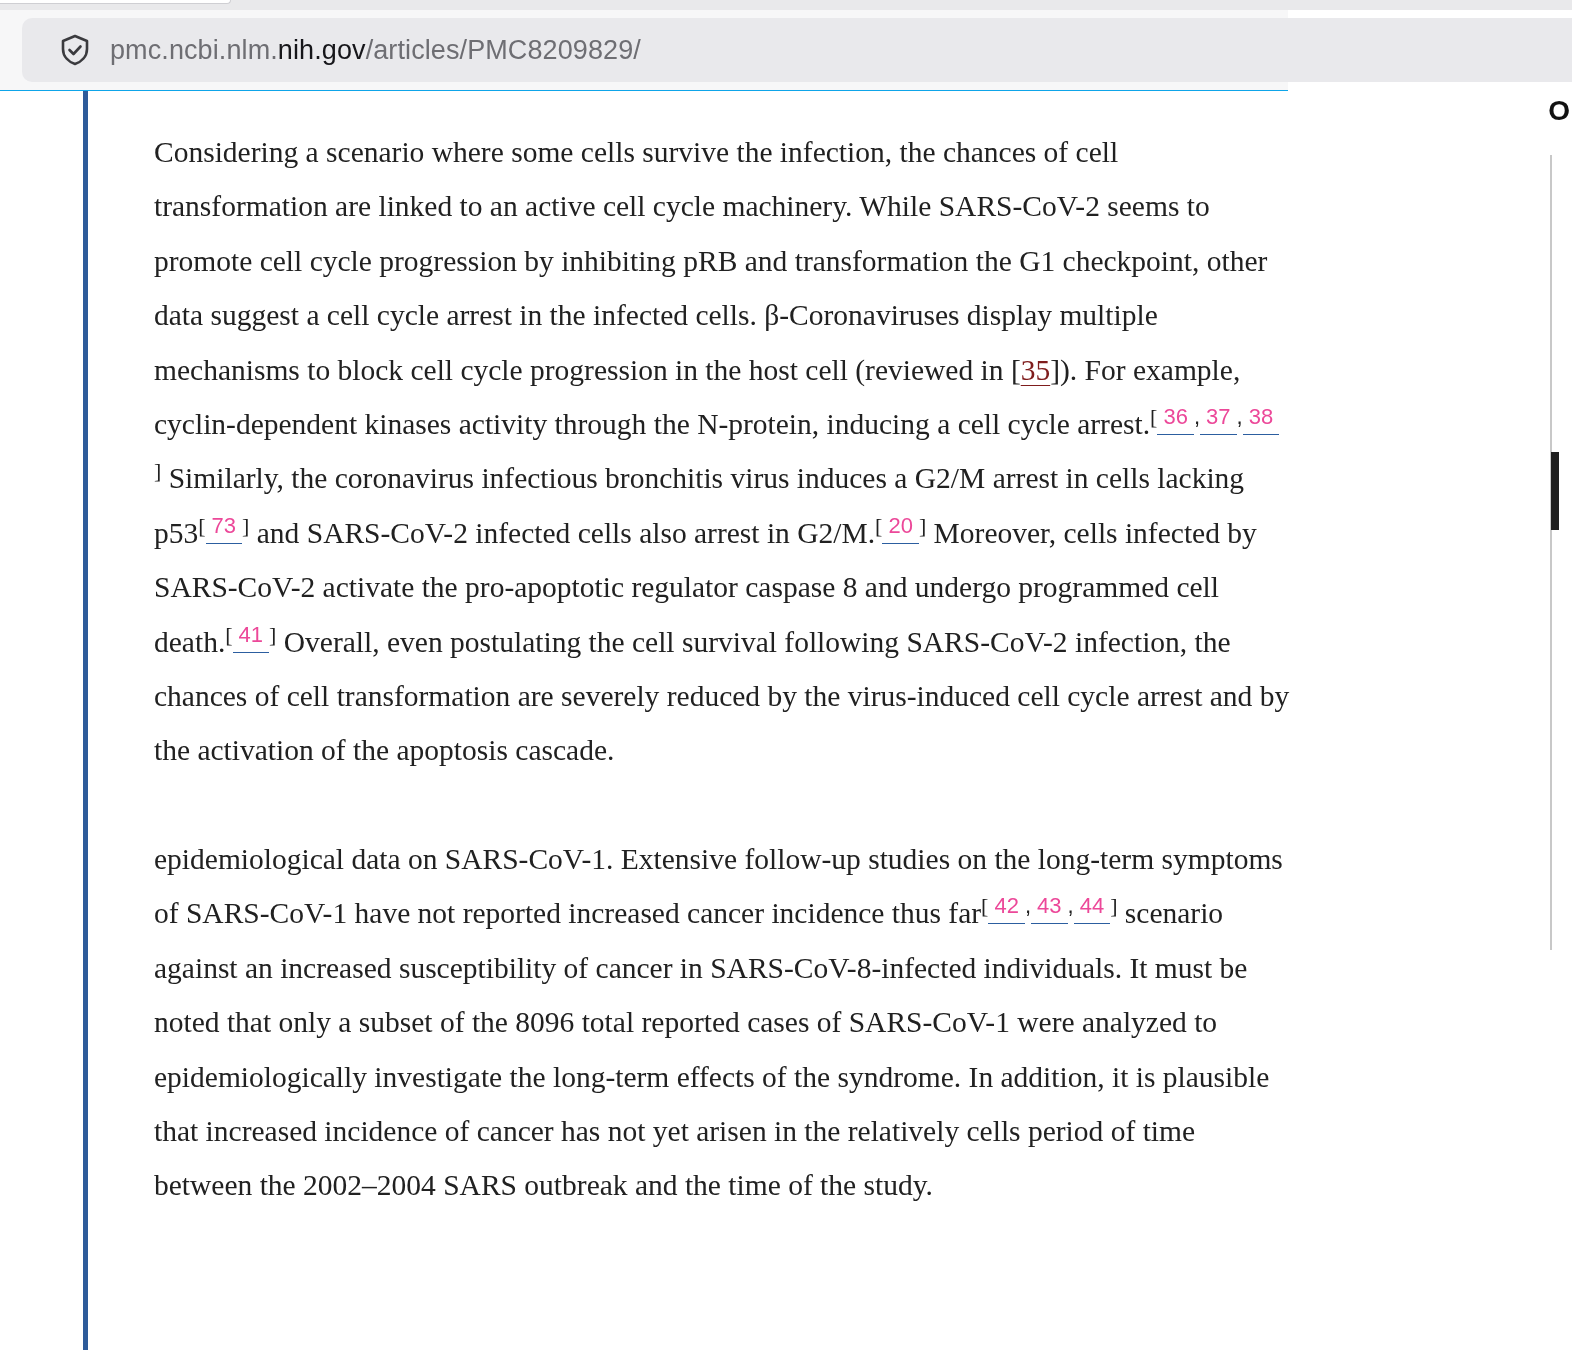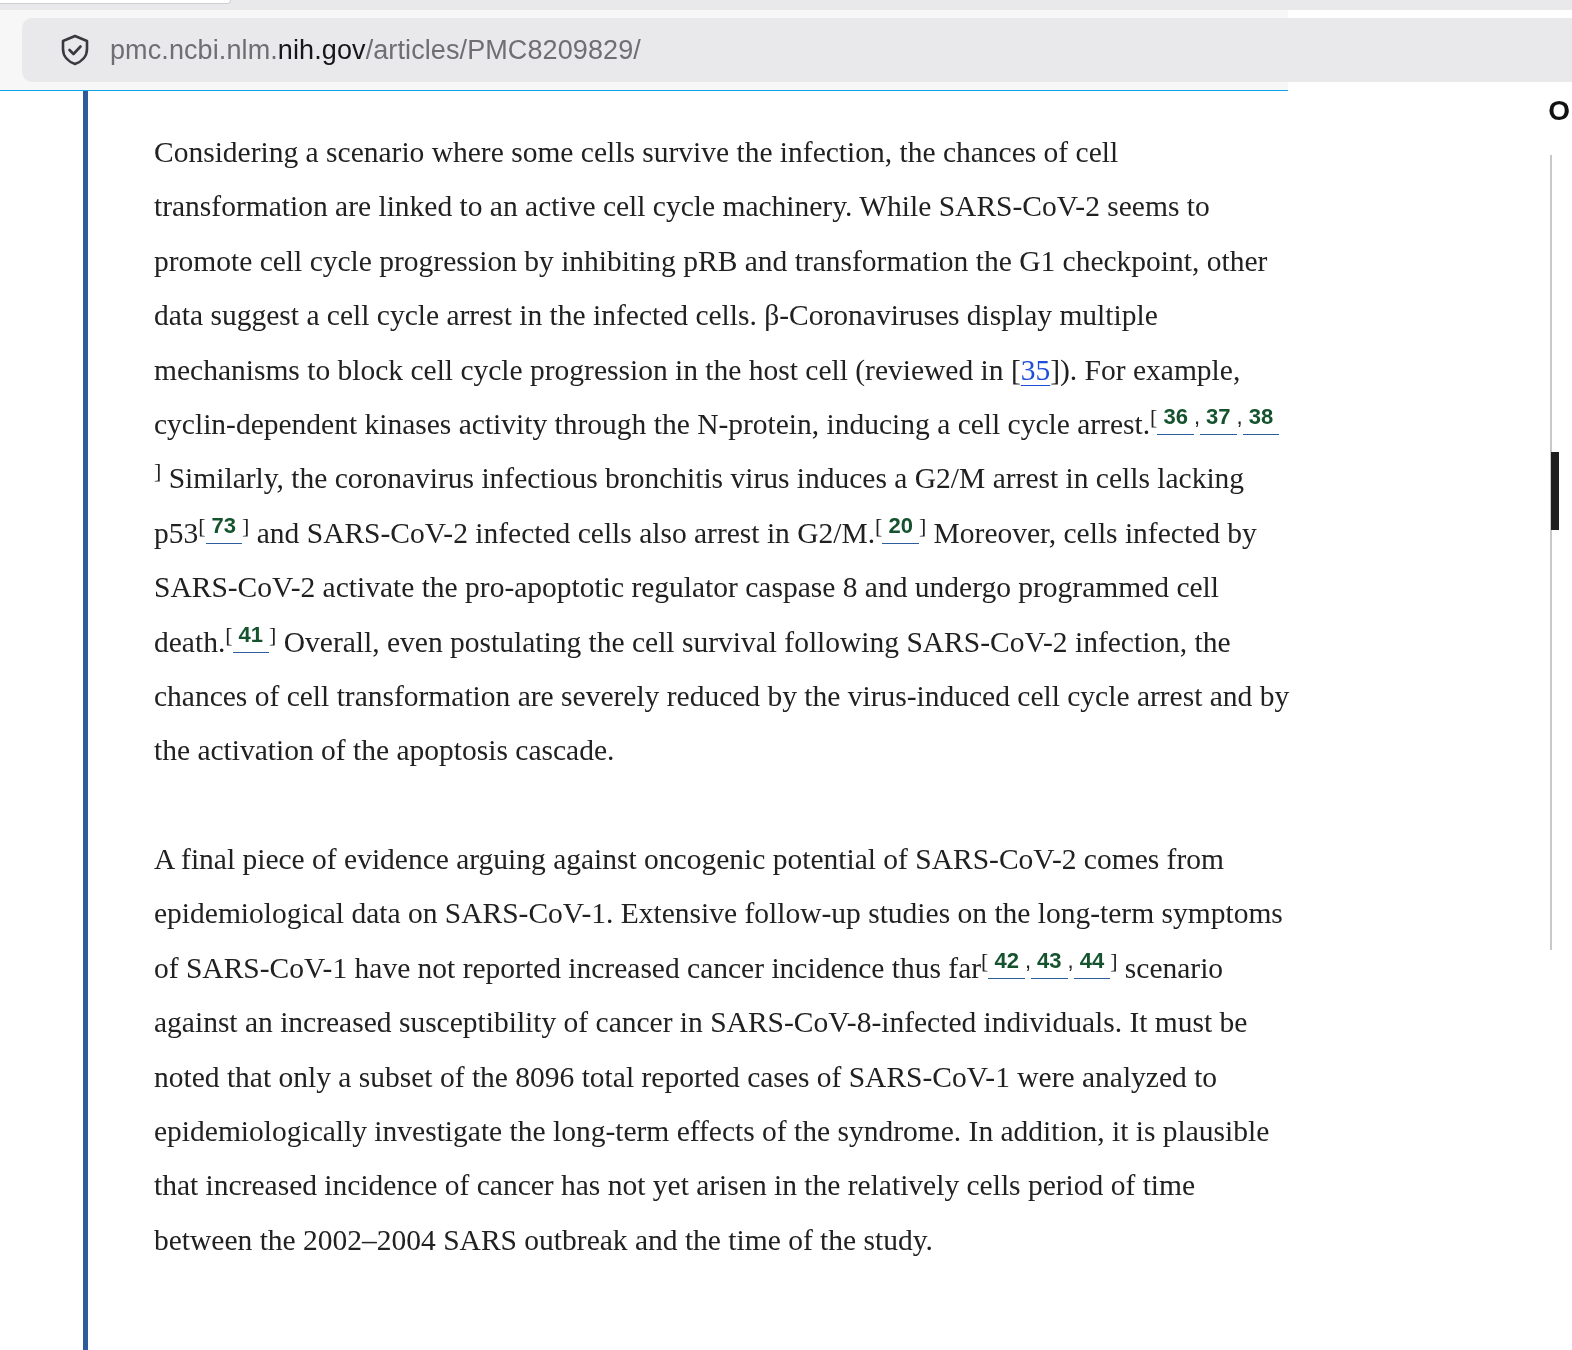--- a/index.html
+++ b/index.html
@@ -40,30 +40,30 @@
   .quote-bar {
     position: absolute; left: 83px; top: 0; width: 5px; height: 1259px; background: #2e5b9a;
   }
   .content {
     position: absolute; left: 154px; top: 34px; width: 1360px;
     font-size: 29.5px; color: #212121; line-height: 54.4px;
   }
   .para { margin: 0 0 54.4px 0; }
   .line { white-space: nowrap; display: block; height: 54.4px; }
   a.ref {
-    color: #1d4ed8; text-decoration: underline; text-underline-offset: 5px;
+    color: #7f1d1d; text-decoration: underline; text-underline-offset: 5px;
     text-decoration-thickness: 1px;
   }
   sup.cite {
     font-family: "Liberation Sans", "DejaVu Sans", sans-serif;
     font-size: 22px; vertical-align: 10px; line-height: 0; color: #212121;
   }
   sup.cite a {
-    color: #14532d; text-decoration: none; border-bottom: 1.5px solid #2c5ea0;
-    padding: 0 6px 6px 6px; display: inline-block; line-height: 1; font-weight: bold;
+    color: #ec4899; text-decoration: none; border-bottom: 1.5px solid #2c5ea0;
+    padding: 0 6px 6px 6px; display: inline-block; line-height: 1;
   }
   sup.cite .br { font-family: "Liberation Serif", "DejaVu Serif", serif; font-size: 22px; }
   .right-letter {
     position: absolute; right: 2px; top: 4px;
     font-family: "Liberation Sans", "DejaVu Sans", sans-serif; font-weight: bold;
     font-size: 28px; color: #111;
   }
   .side-rule {
     position: absolute; left: 1550px; top: 64px; width: 2px; height: 795px; background: #c8c8c8;
   }
@@ -103,21 +103,20 @@
         <span class="line"><span>mechanisms to block cell cycle progression in the host cell (reviewed in [</span><a class="ref">35</a><span>]). For example,</span></span>
         <span class="line"><span>cyclin-dependent kinases activity through the N-protein, inducing a cell cycle arrest.</span><sup class="cite"><span class="br">[</span><a>36</a><span>,</span><a>37</a><span>,</span><a>38</a></sup></span>
         <span class="line"><sup class="cite"><span class="br">]</span></sup><span> Similarly, the coronavirus infectious bronchitis virus induces a G2/M arrest in cells lacking</span></span>
         <span class="line"><span>p53</span><sup class="cite"><span class="br">[</span><a>73</a><span class="br">]</span></sup><span> and SARS-CoV-2 infected cells also arrest in G2/M.</span><sup class="cite"><span class="br">[</span><a>20</a><span class="br">]</span></sup><span> Moreover, cells infected by</span></span>
         <span class="line"><span>SARS-CoV-2 activate the pro-apoptotic regulator caspase 8 and undergo programmed cell</span></span>
         <span class="line"><span>death.</span><sup class="cite"><span class="br">[</span><a>41</a><span class="br">]</span></sup><span> Overall, even postulating the cell survival following SARS-CoV-2 infection, the</span></span>
         <span class="line"><span>chances of cell transformation are severely reduced by the virus-induced cell cycle arrest and by</span></span>
         <span class="line"><span>the activation of the apoptosis cascade.</span></span>
       </div>
       <div class="para">
-        <span class="line"><span>A final piece of evidence arguing against oncogenic potential of SARS-CoV-2 comes from</span></span>
         <span class="line"><span>epidemiological data on SARS-CoV-1. Extensive follow-up studies on the long-term symptoms</span></span>
         <span class="line"><span>of SARS-CoV-1 have not reported increased cancer incidence thus far</span><sup class="cite"><span class="br">[</span><a>42</a><span>,</span><a>43</a><span>,</span><a>44</a><span class="br">]</span></sup><span> scenario</span></span>
         <span class="line"><span>against an increased susceptibility of cancer in SARS-CoV-8-infected individuals. It must be</span></span>
         <span class="line"><span>noted that only a subset of the 8096 total reported cases of SARS-CoV-1 were analyzed to</span></span>
         <span class="line"><span>epidemiologically investigate the long-term effects of the syndrome. In addition, it is plausible</span></span>
         <span class="line"><span>that increased incidence of cancer has not yet arisen in the relatively cells period of time</span></span>
         <span class="line"><span>between the 2002–2004 SARS outbreak and the time of the study.</span></span>
       </div>
     </div>
 </div>

